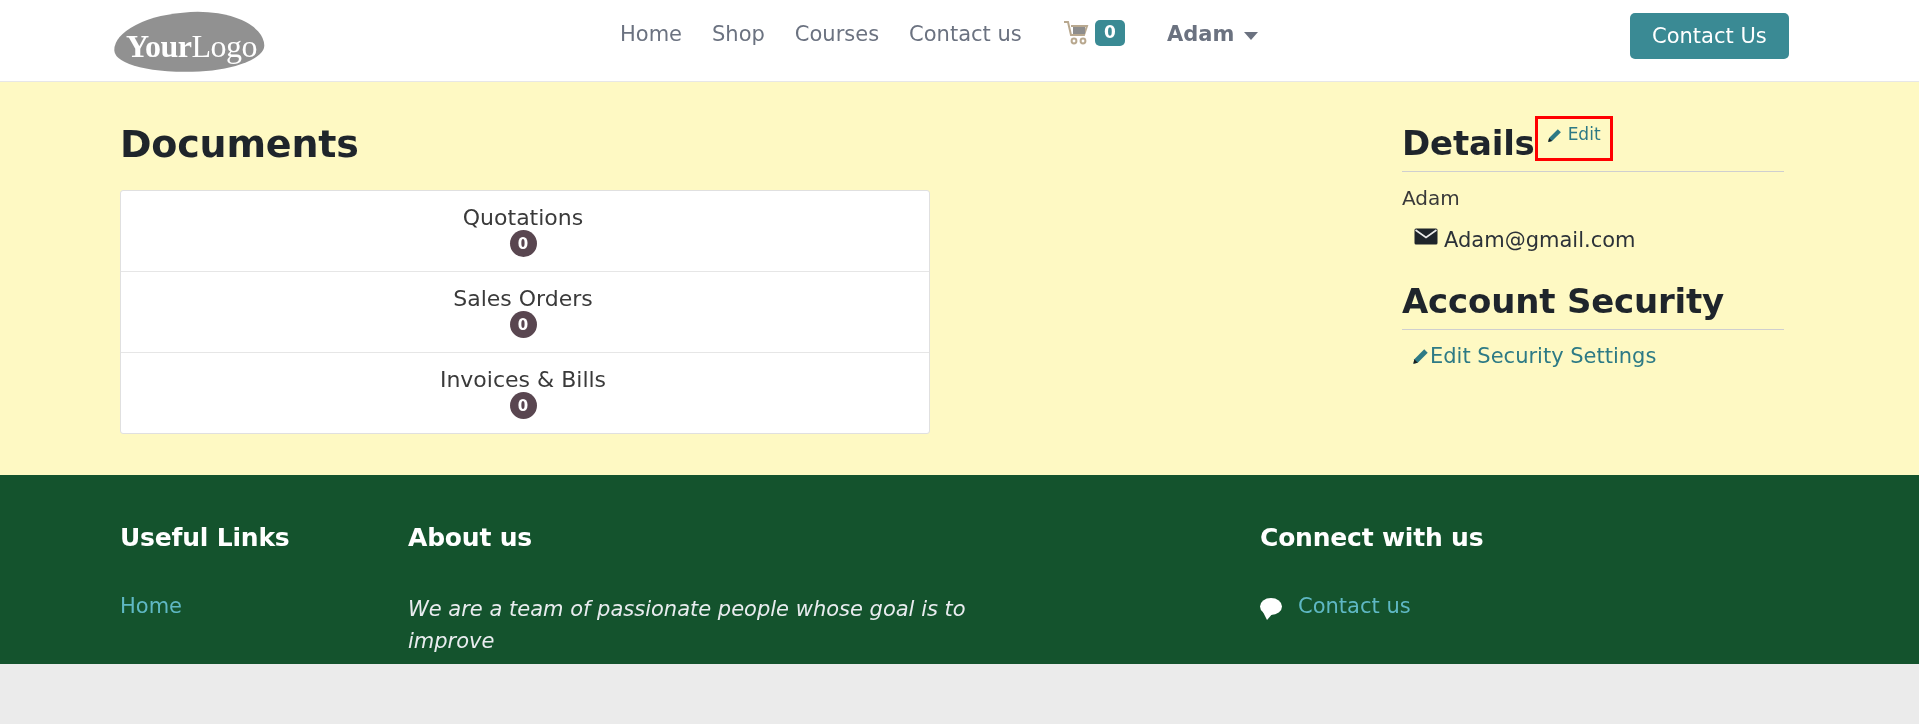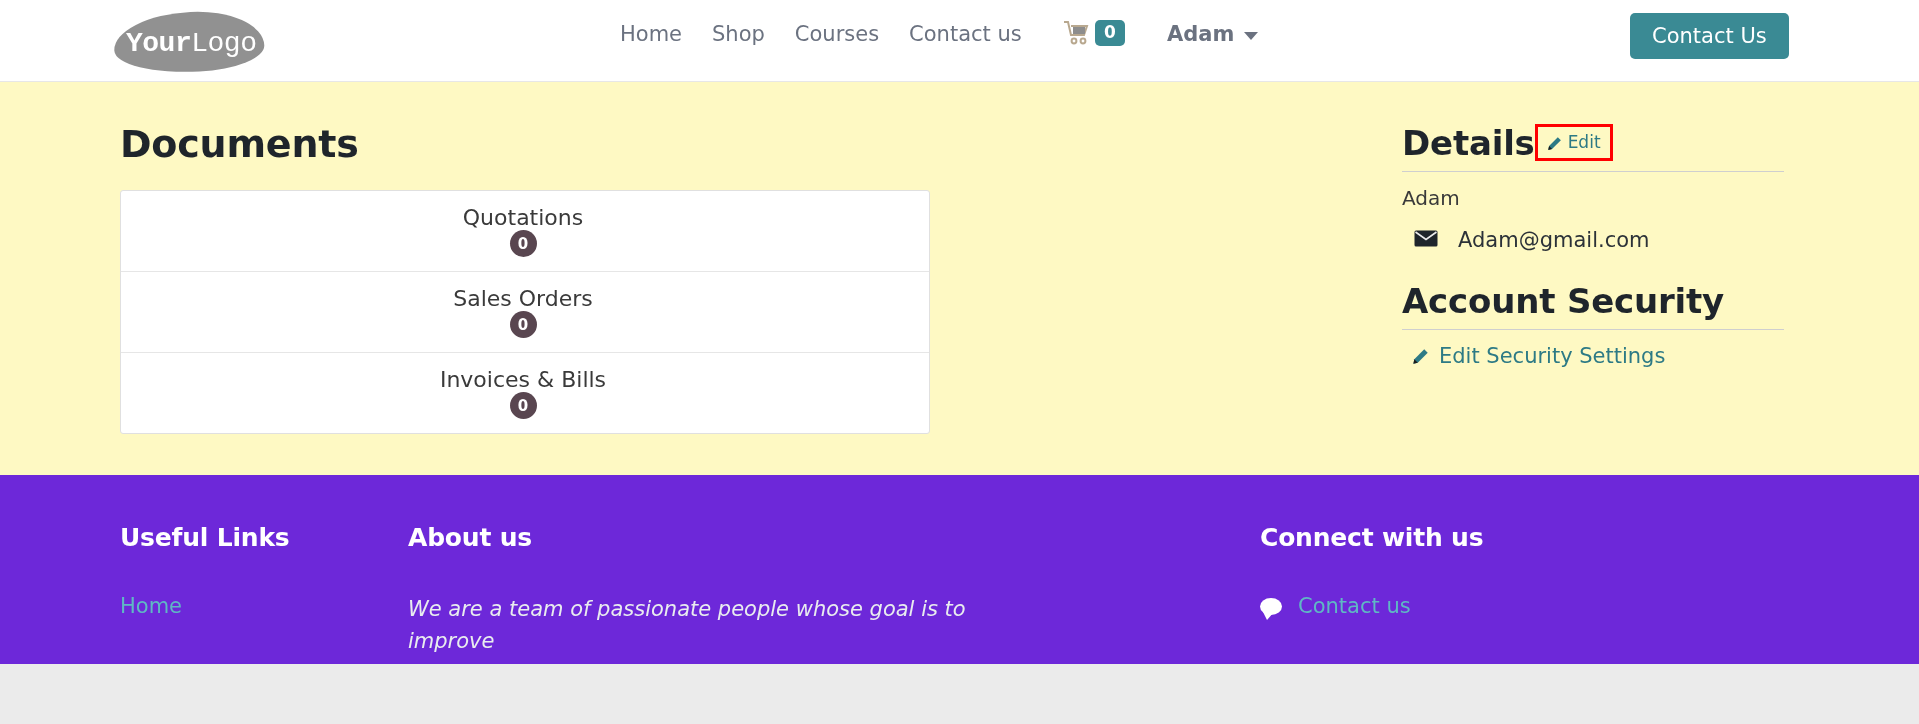--- a/index.html
+++ b/index.html
@@ -33,24 +33,24 @@
     width: 150px;
     height: 60px;
     background: #919191;
     border-radius: 52% 48% 44% 56% / 58% 62% 38% 42%;
     transform: rotate(-3deg);
   }
   .logo-text {
     position: absolute;
     left: 12px;
     top: 22px;
-    font-size: 28px;
+    font-size: 32px;
     letter-spacing: -0.5px;
     white-space: nowrap;
-    font-family: Liberation Mono, monospace;
+    font-family: Liberation Serif, serif;
   }
   .logo-text .your { color: #ffffff; font-weight: 700; }
   .logo-text .logo { color: #ffffff; font-weight: 300; }
 
   .nav {
     position: absolute;
     left: 620px;
     top: 22px;
     display: flex;
     align-items: center;
@@ -189,21 +189,21 @@
   }
   .sec-title {
     font-size: 34px;
     font-weight: 700;
     color: #1f252b;
     line-height: 1.05;
     letter-spacing: -0.2px;
   }
   .edit-highlight {
     border: 3px solid #ff0000;
-    padding: 5px 9px 6px 9px;
+    padding: 5px 9px 14px 9px;
     display: inline-flex;
     align-items: center;
     gap: 6px;
     margin-bottom: 1px;
     cursor: pointer;
   }
   .edit-link {
     color: #2d7a85;
     font-size: 17px;
     text-decoration: none;
@@ -222,52 +222,52 @@
     margin-top: 9px;
     margin-bottom: 14px;
   }
   .det-name {
     font-size: 20px;
     color: #3a3a3a;
     margin-bottom: 18px;
   }
   .det-email-row {
     display: flex;
-    align-items: center;
-    gap: 20px;
+    align-items: flex-start;
+    gap: 6px;
     margin-bottom: 26px;
     padding-left: 12px;
   }
   .det-email {
     font-size: 21px;
     color: #2c3238;
   }
   .manage-link {
     color: #2d7a85;
     font-size: 21px;
     text-decoration: none;
     display: inline-block;
   }
   .acct-sec-wrap { margin-top: 32px; }
   .sec-link-row {
     display: flex;
     align-items: center;
-    gap: 12px;
+    gap: 3px;
     padding-left: 10px;
   }
   .sec-link {
     color: #2d7a85;
     font-size: 21px;
     text-decoration: none;
   }
 
   
   .footer {
     height: 189px;
-    background: #6d28d9;
+    background: #14532d;
     position: relative;
     color: #ffffff;
   }
   .f-col { position: absolute; top: 48px; }
   .f-col.c1 { left: 120px; width: 260px; }
   .f-col.c2 { left: 408px; width: 600px; }
   .f-col.c3 { left: 1260px; width: 400px; }
   .f-title {
     font-size: 25px;
     font-weight: 700;

